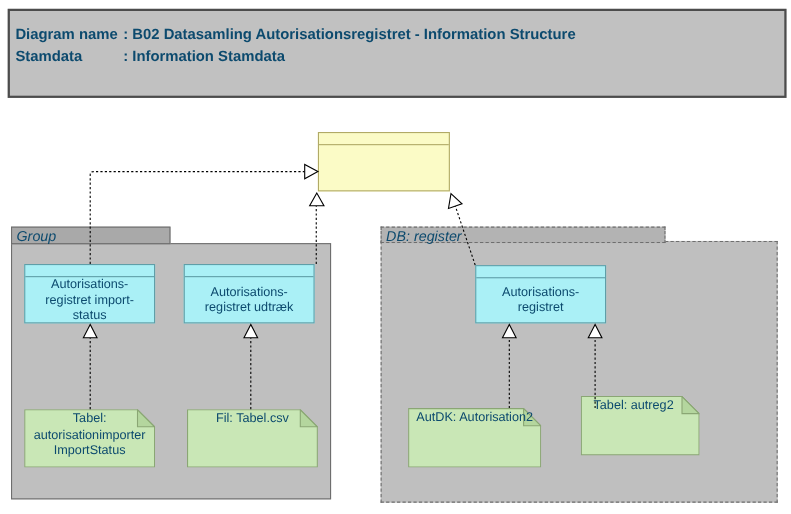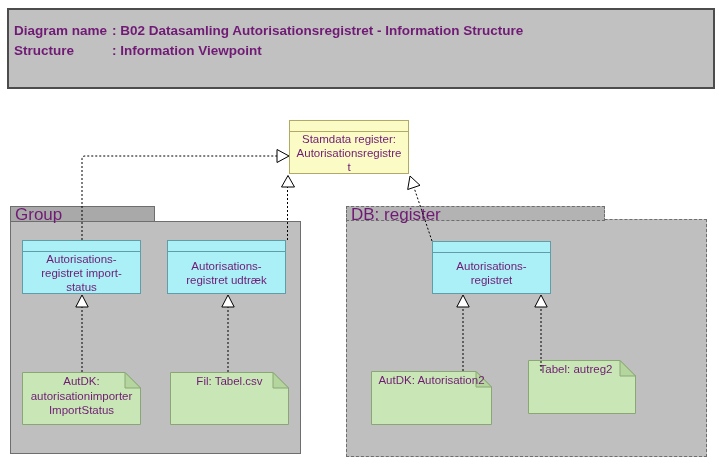--- a/index.html
+++ b/index.html
@@ -12,29 +12,29 @@
     --object-cyan-border:#5f9ea8;
     --object-yellow-fill:#fbfbc6;
     --object-yellow-border:#b1aa66;
     --note-green-fill:#c9e7b6;
     --note-green-fold:#b4d69e;
     --note-green-border:#8aa674;
     --connector:#000000;
   }
   html,body{margin:0;padding:0;background:#ffffff;}
   .stage{position:relative;width:719px;height:467px;background:#fff;
-         font-family:"Liberation Sans",sans-serif;color:#701a75;overflow:hidden;}
+         font-family:"Liberation Sans",sans-serif;color:#0c4a6e;overflow:hidden;}
 
   .titlebox{position:absolute;left:7px;top:8px;width:708px;height:81px;box-sizing:border-box;
             background:var(--title-fill);border:2px solid #4c4c4c;
             font-weight:bold;font-size:13.5px;line-height:20px;padding:11px 6px 0 5px;}
   .t-label{display:inline-block;width:98px;}
 
-  .ctab{position:absolute;box-sizing:border-box;font-size:17px;line-height:13px;
-        padding:1px 0 0 4px;z-index:2;}
+  .ctab{position:absolute;box-sizing:border-box;font-size:13px;line-height:13px;
+        padding:1px 0 0 4px;z-index:2;font-style:italic;}
   .cbody{position:absolute;box-sizing:border-box;z-index:1;}
   .group-tab{left:10px;top:206px;width:145px;height:16px;background:var(--container-tab-fill);
              border:1px solid var(--container-border);}
   .group-body{left:10px;top:221px;width:291px;height:233px;background:var(--container-fill);
               border:1px solid var(--container-border);}
   .db-tab{left:346px;top:206px;width:259px;height:15px;background:var(--db-tab-fill);
           border:1px dashed var(--container-border);}
   .db-body{left:346px;top:219px;width:361px;height:238px;background:var(--container-fill);
            border:1px dashed var(--container-border);}
 
@@ -58,34 +58,31 @@
   .conn{stroke:var(--connector);stroke-width:1;fill:none;stroke-dasharray:2 2;}
   .arrow{fill:#ffffff;stroke:var(--connector);stroke-width:1;}
 </style>
 </head>
 <body>
 
 <div class="stage">
 
   <div class="titlebox">
     <div><span class="t-label">Diagram name</span><span>: B02 Datasamling Autorisationsregistret - Information Structure</span></div>
-    <div><span class="t-label">Structure</span><span>: Information Viewpoint</span></div>
+    <div><span class="t-label">Stamdata</span><span>: Information Stamdata</span></div>
   </div>
 
   <div class="ctab group-tab">Group</div>
   <div class="cbody group-body"></div>
 
   <div class="ctab db-tab">DB: register</div>
   <div class="cbody db-body"></div>
 
   <div class="obj yellow" style="left:289px;top:120px;width:120px;height:54px;">
     <div class="band"></div>
-    <div class="txt">Stamdata register:
-Autorisationsregistre
-t</div>
   </div>
 
   <div class="obj cyan" style="left:22px;top:240px;width:119px;height:54px;">
     <div class="band"></div>
     <div class="txt">Autorisations-
 registret import-
 status</div>
   </div>
 
   <div class="obj cyan" style="left:167px;top:240px;width:119px;height:54px;">
@@ -98,21 +95,21 @@
     <div class="band"></div>
     <div class="txt">Autorisations-
 registret</div>
   </div>
 
   <div class="note" style="left:22px;top:372px;width:119px;height:53px;">
     <svg width="119" height="53">
       <path class="body-shape" d="M0.5,0.5 H103 L118.5,16 V52.5 H0.5 Z"></path>
       <path class="fold-shape" d="M103,0.5 V16 H118.5 Z"></path>
     </svg>
-    <div class="ntxt">AutDK:
+    <div class="ntxt">Tabel:
 autorisationimporter
 ImportStatus</div>
   </div>
 
   <div class="note" style="left:170px;top:372px;width:119px;height:53px;">
     <svg width="119" height="53">
       <path class="body-shape" d="M0.5,0.5 H103 L118.5,16 V52.5 H0.5 Z"></path>
       <path class="fold-shape" d="M103,0.5 V16 H118.5 Z"></path>
     </svg>
     <div class="ntxt">Fil: Tabel.csv</div>

